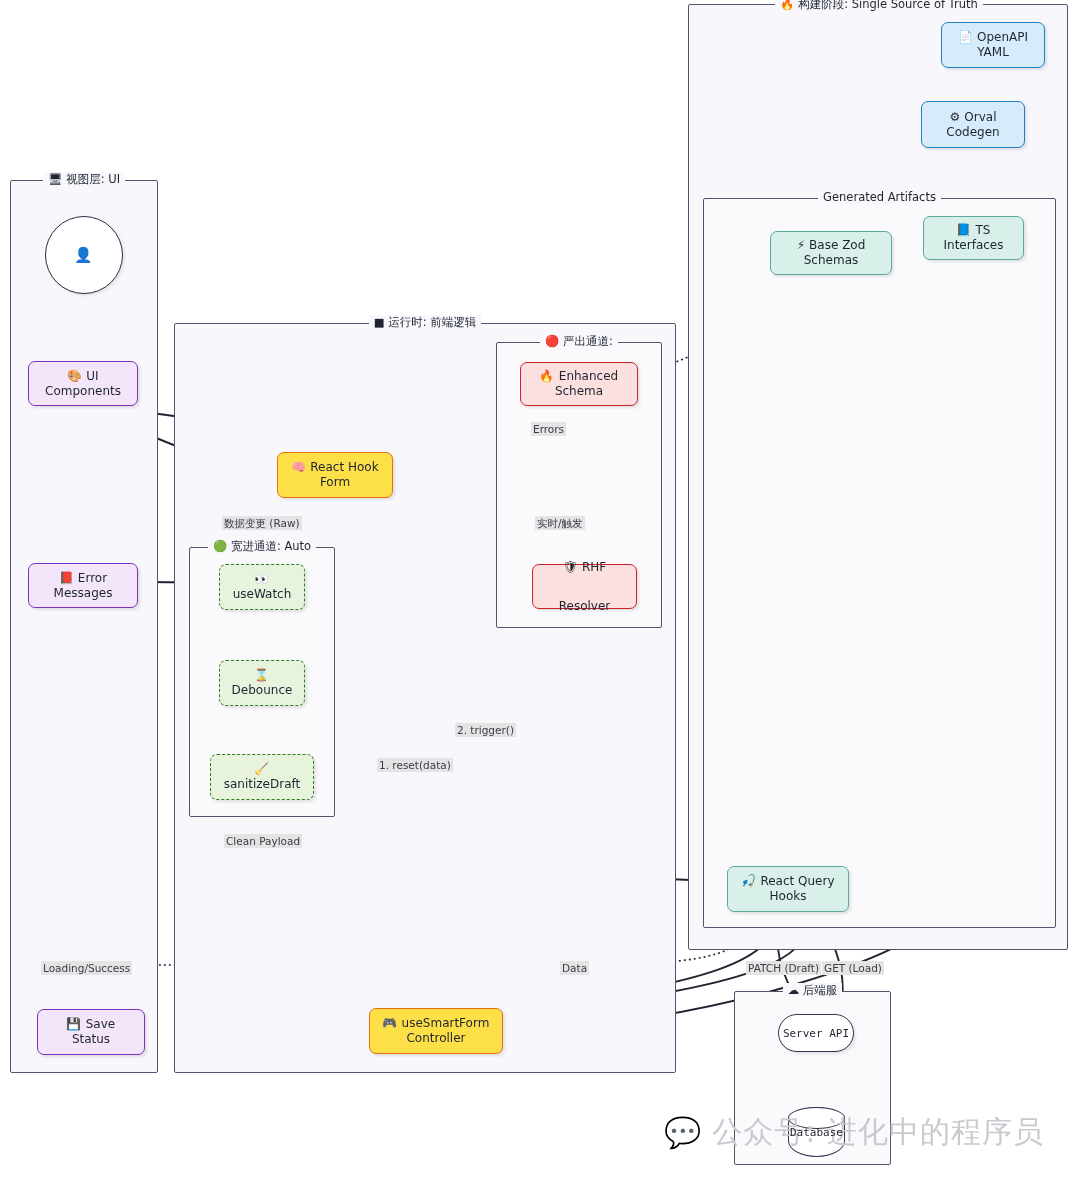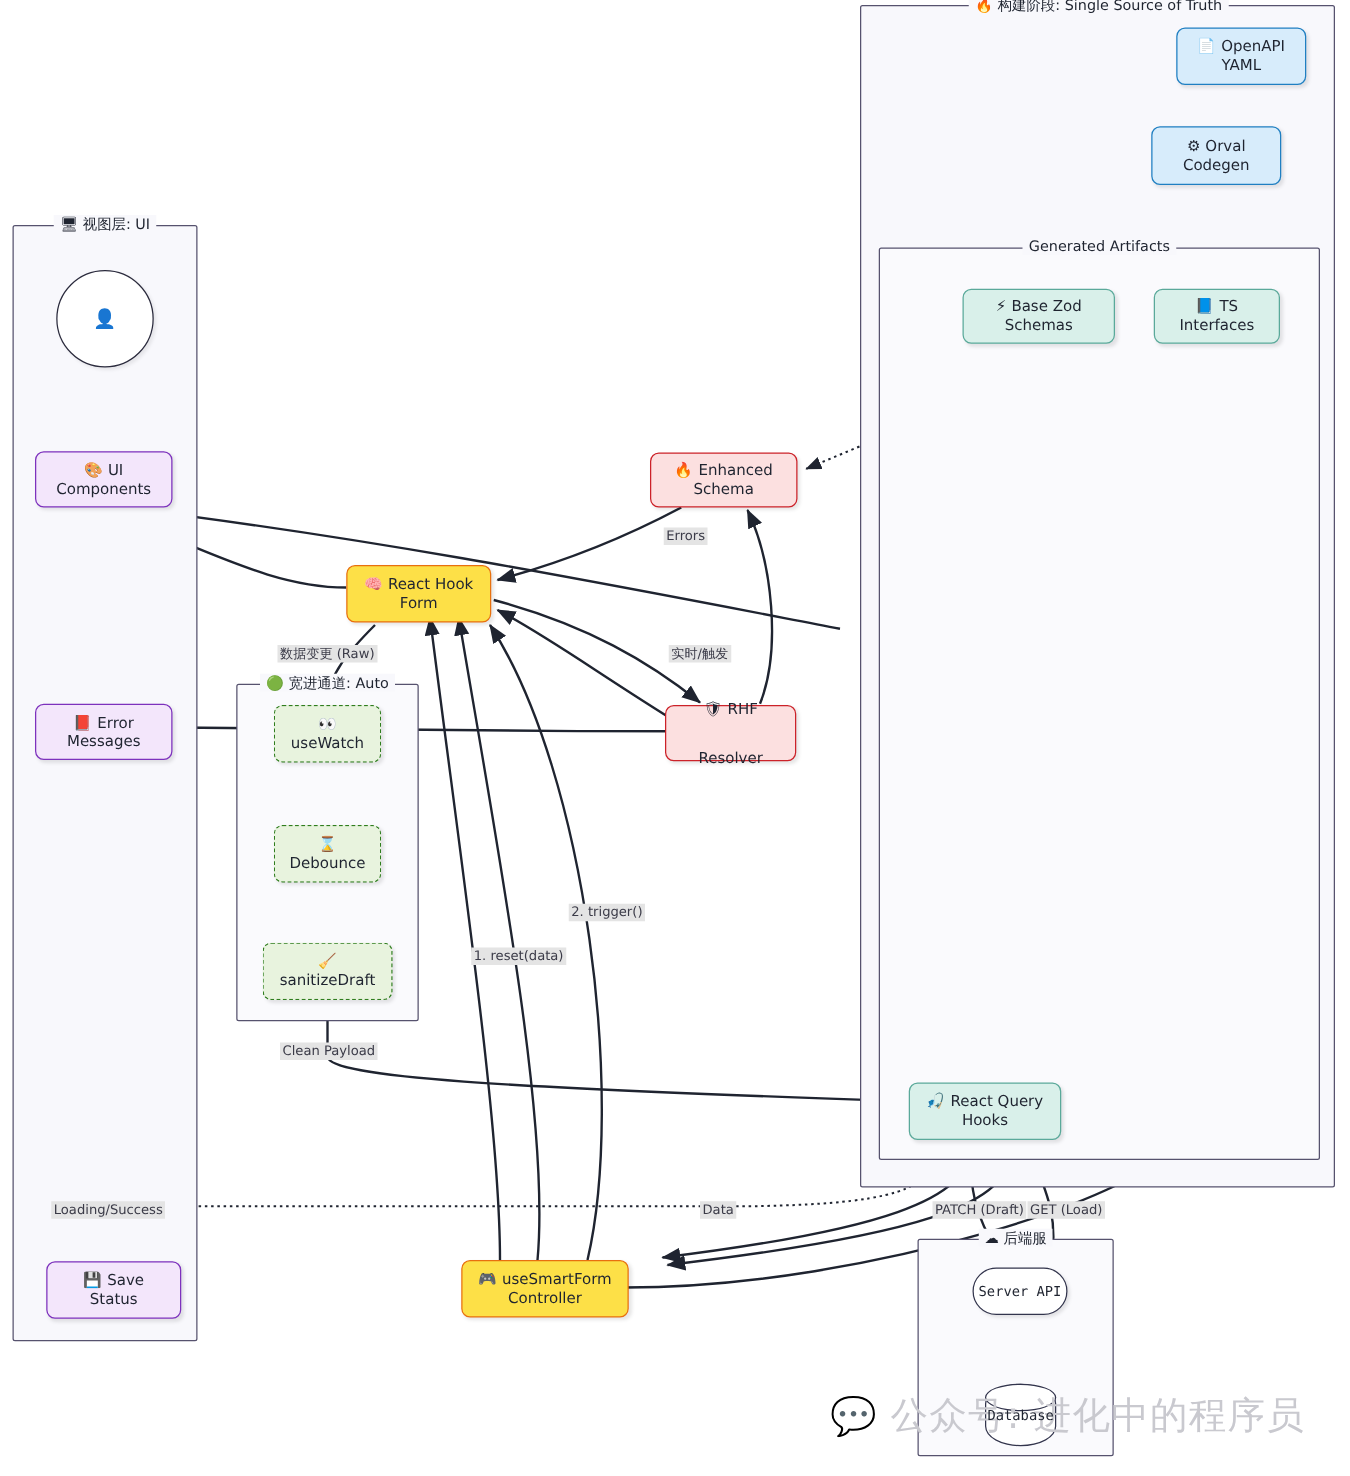--- a/index.html
+++ b/index.html
@@ -231,21 +231,31 @@
       <span class="lbl">Generated Artifacts</span>
     </div>
   </div>
 
   <div class="cluster" style="left:10px; top:180px; width:148px; height:893px;">
     <div class="cluster-label">
       <span class="lbl"><span>🖥</span> <span>视图层: UI</span></span>
     </div>
   </div>
 
-
+  <div class="cluster" style="left:174px; top:323px; width:502px; height:750px;">
+    <div class="cluster-label">
+      <span class="lbl"><span>■</span> <span>运行时: 前端逻辑</span></span>
+    </div>
+  </div>
+
+  <div class="cluster inner" style="left:496px; top:342px; width:166px; height:286px;">
+    <div class="cluster-label">
+      <span class="lbl"><span>🔴</span> <span>严出通道:</span></span>
+    </div>
+  </div>
 
   <div class="cluster inner" style="left:189px; top:547px; width:146px; height:270px;">
     <div class="cluster-label">
       <span class="lbl"><span>🟢</span> <span>宽进通道: Auto</span></span>
     </div>
   </div>
 
   <div class="cluster" style="left:734px; top:991px; width:157px; height:174px; background:#fafafd;">
     <div class="cluster-label">
       <span class="lbl"><span>☁</span> <span>后端服</span></span>
@@ -260,21 +270,21 @@
   <div class="node n-blue" style="left:921px; top:101px; width:104px; height:47px;">
     <div class="ln"><span class="ic">⚙</span><span>Orval</span></div>
     <div class="ln">Codegen</div>
   </div>
 
   <div class="node n-teal" style="left:770px; top:231px; width:122px; height:44px;">
     <div class="ln"><span class="ic">⚡</span><span>Base Zod</span></div>
     <div class="ln">Schemas</div>
   </div>
 
-  <div class="node n-teal" style="left:923px; top:231px; width:101px; height:44px;">
+  <div class="node n-teal" style="left:923px; top:216px; width:101px; height:44px;">
     <div class="ln"><span class="ic">📘</span><span>TS</span></div>
     <div class="ln">Interfaces</div>
   </div>
 
   <div class="actor" style="left:45px; top:216px;">
     <span>👤</span>
   </div>
 
   <div class="node n-purple" style="left:28px; top:361px; width:110px; height:45px;">
     <div class="ln"><span class="ic">🎨</span><span>UI</span></div>

